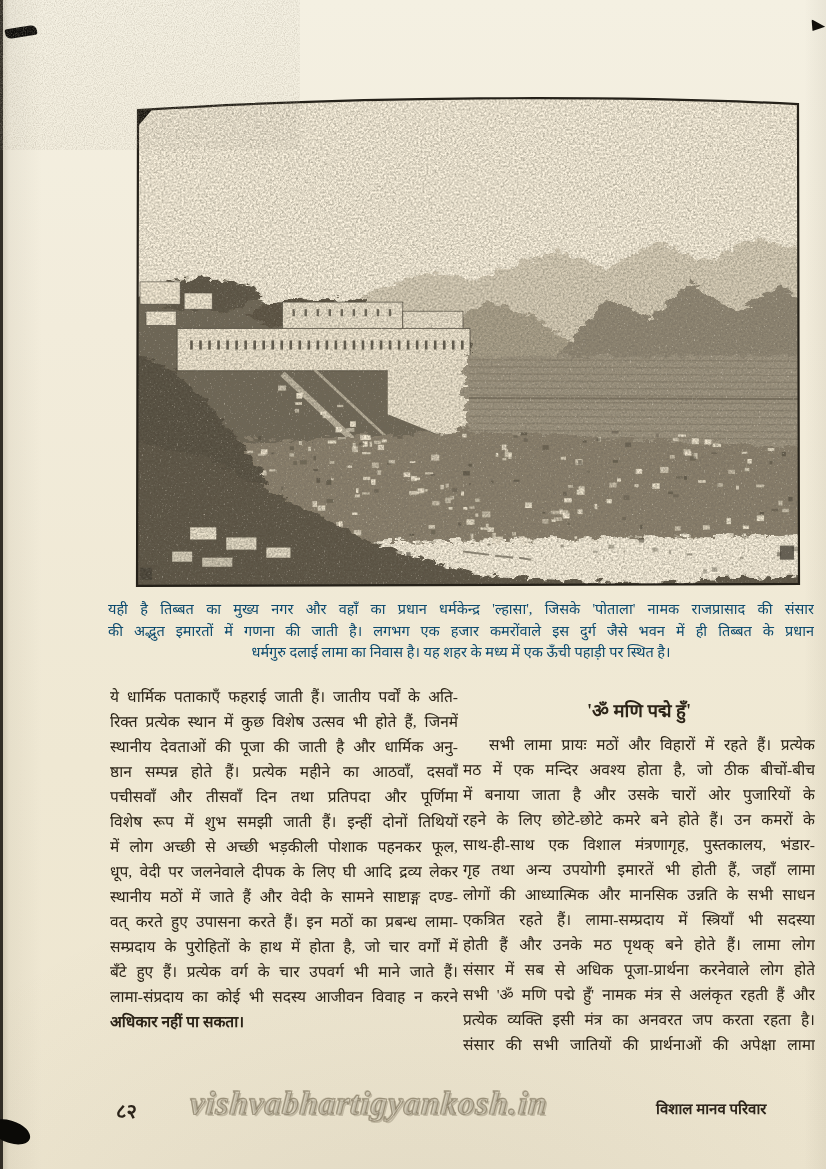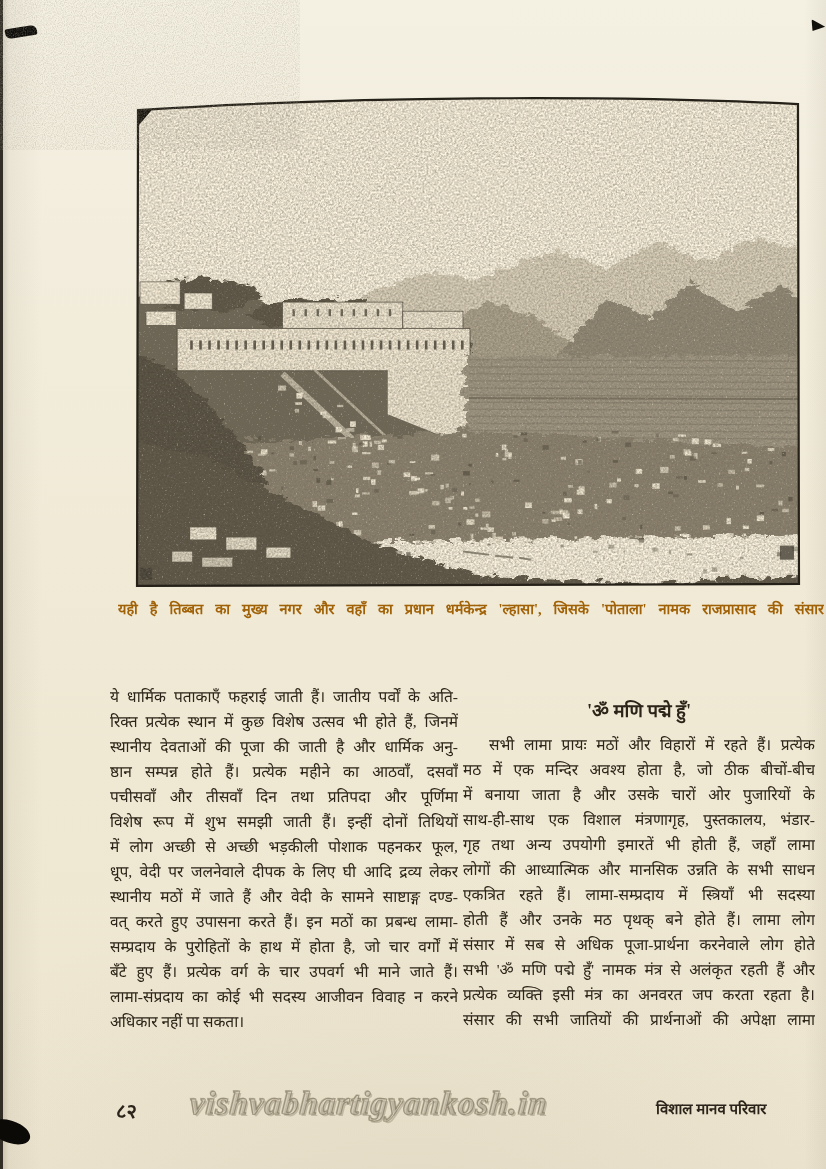--- a/index.html
+++ b/index.html
@@ -26,29 +26,29 @@
   .mark-topleft{position:absolute;left:5px;top:27px;width:32px;height:10px;background:#0d0c09;
     transform:rotate(-9deg);border-radius:2px 6px 2px 6px;}
   .mark-topright{position:absolute;right:1px;top:21px;width:15px;height:11px;background:#12100b;
     transform:rotate(14deg);clip-path:polygon(0 0,100% 35%,25% 100%);}
   .mark-bottomleft{position:absolute;left:-9px;top:1121px;width:40px;height:22px;background:#0b0a07;
     transform:rotate(17deg);border-radius:45% 60% 50% 55%;}
 
   .photo-fig{position:absolute;left:132px;top:95px;width:672px;height:495px;margin:0;}
   .photo-fig svg{width:100%;height:100%;filter:sepia(.14) contrast(.98);}
 
-  .caption{position:absolute;left:118px;top:599px;width:706px;font-size:14.5px;font-weight:bold;color:#a16207;}
+  .caption{position:absolute;left:108px;top:599px;width:706px;font-size:14.5px;font-weight:normal;color:#0c4a6e;}
   .cap{height:21.5px;line-height:21.5px;overflow:hidden;text-align:justify;text-align-last:justify;}
   .cap.center{text-align:center;text-align-last:center;}
 
   .col{position:absolute;top:684px;font-size:15.5px;color:#2c2418;}
   .col.left{left:110px;width:348px;}
   .col.right{left:463px;width:352px;}
   .tline{height:25px;line-height:25px;overflow:hidden;text-align:justify;text-align-last:justify;}
-  .tline.noj{text-align-last:left;}
+  .tline.noj{text-align-last:left;font-weight:bold;}
   .tline.first{text-indent:26px;}
   .col-heading{height:26px;line-height:26px;padding-top:14px;margin-bottom:8px;
     text-align:left;text-align-last:center;font-size:18.5px;font-weight:bold;}
 
   .page-number{position:absolute;left:116px;top:1097px;font-size:20px;font-weight:bold;}
   .watermark{
     position:absolute;left:190px;top:1085px;font-size:33px;font-style:italic;font-weight:bold;
     letter-spacing:1px;color:rgba(243,238,224,.22);
     -webkit-text-stroke:1.2px rgba(122,111,88,.62);
     text-shadow:2px 2px 0 rgba(96,86,64,.28),-1px -1px 0 rgba(96,86,64,.22);
@@ -463,20 +463,22 @@
       <rect x="0" y="0" width="670" height="490" filter="url(#grainDark)" opacity="0.55"></rect>
       <rect x="0" y="0" width="670" height="490" filter="url(#grainLight)" opacity="0.6"></rect>
       <path d="M5,10 L24,10 L5,32 Z" fill="#16130d"></path>
     </g>
     <path d="M6,15 C220,1 480,0 664,9 L665,484 L5,486 Z" fill="none" stroke="#221e16" stroke-width="2.2"></path>
   </svg>
 </figure>
 
 <div class="caption">
   <div class="cap">यही है तिब्बत का मुख्य नगर और वहाँ का प्रधान धर्मकेन्द्र 'ल्हासा', जिसके 'पोताला' नामक राजप्रासाद की संसार</div>
+  <div class="cap">की अद्भुत इमारतों में गणना की जाती है। लगभग एक हजार कमरोंवाले इस दुर्ग जैसे भवन में ही तिब्बत के प्रधान</div>
+  <div class="cap center">धर्मगुरु दलाई लामा का निवास है। यह शहर के मध्य में एक ऊँची पहाड़ी पर स्थित है।</div>
 </div>
 
 <div class="col left">
   <div class="tline">ये धार्मिक पताकाएँ फहराई जाती हैं। जातीय पर्वों के अति-</div>
   <div class="tline">रिक्त प्रत्येक स्थान में कुछ विशेष उत्सव भी होते हैं, जिनमें</div>
   <div class="tline">स्थानीय देवताओं की पूजा की जाती है और धार्मिक अनु-</div>
   <div class="tline">ष्ठान सम्पन्न होते हैं। प्रत्येक महीने का आठवाँ, दसवाँ</div>
   <div class="tline">पचीसवाँ और तीसवाँ दिन तथा प्रतिपदा और पूर्णिमा</div>
   <div class="tline">विशेष रूप में शुभ समझी जाती हैं। इन्हीं दोनों तिथियों</div>
   <div class="tline">में लोग अच्छी से अच्छी भड़कीली पोशाक पहनकर फूल,</div>
@@ -487,20 +489,21 @@
   <div class="tline">बँटे हुए हैं। प्रत्येक वर्ग के चार उपवर्ग भी माने जाते हैं।</div>
   <div class="tline">लामा-संप्रदाय का कोई भी सदस्य आजीवन विवाह न करने</div>
   <div class="tline noj">अधिकार नहीं पा सकता।</div>
 </div>
 
 <div class="col right">
   <div class="col-heading">'ॐ मणि पद्मे हुँ'</div>
   <div class="tline first">सभी लामा प्रायः मठों और विहारों में रहते हैं। प्रत्येक</div>
   <div class="tline">मठ में एक मन्दिर अवश्य होता है, जो ठीक बीचों-बीच</div>
   <div class="tline">में बनाया जाता है और उसके चारों ओर पुजारियों के</div>
+  <div class="tline">रहने के लिए छोटे-छोटे कमरे बने होते हैं। उन कमरों के</div>
   <div class="tline">साथ-ही-साथ एक विशाल मंत्रणागृह, पुस्तकालय, भंडार-</div>
   <div class="tline">गृह तथा अन्य उपयोगी इमारतें भी होती हैं, जहाँ लामा</div>
   <div class="tline">लोगों की आध्यात्मिक और मानसिक उन्नति के सभी साधन</div>
   <div class="tline">एकत्रित रहते हैं। लामा-सम्प्रदाय में स्त्रियाँ भी सदस्या</div>
   <div class="tline">होती हैं और उनके मठ पृथक् बने होते हैं। लामा लोग</div>
   <div class="tline">संसार में सब से अधिक पूजा-प्रार्थना करनेवाले लोग होते</div>
   <div class="tline">सभी 'ॐ मणि पद्मे हुँ' नामक मंत्र से अलंकृत रहती हैं और</div>
   <div class="tline">प्रत्येक व्यक्ति इसी मंत्र का अनवरत जप करता रहता है।</div>
   <div class="tline">संसार की सभी जातियों की प्रार्थनाओं की अपेक्षा लामा</div>
 </div>

